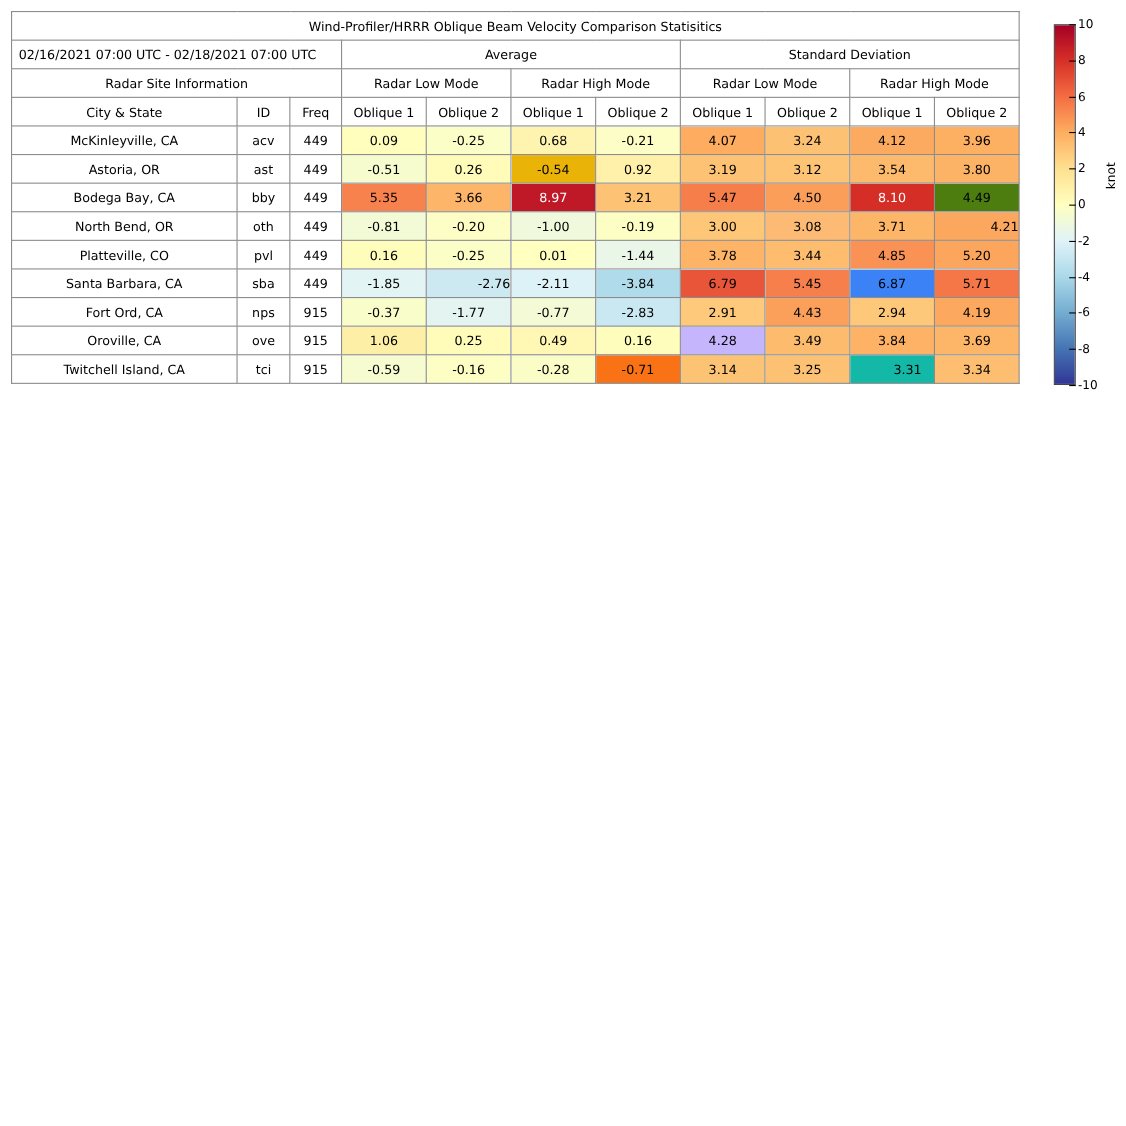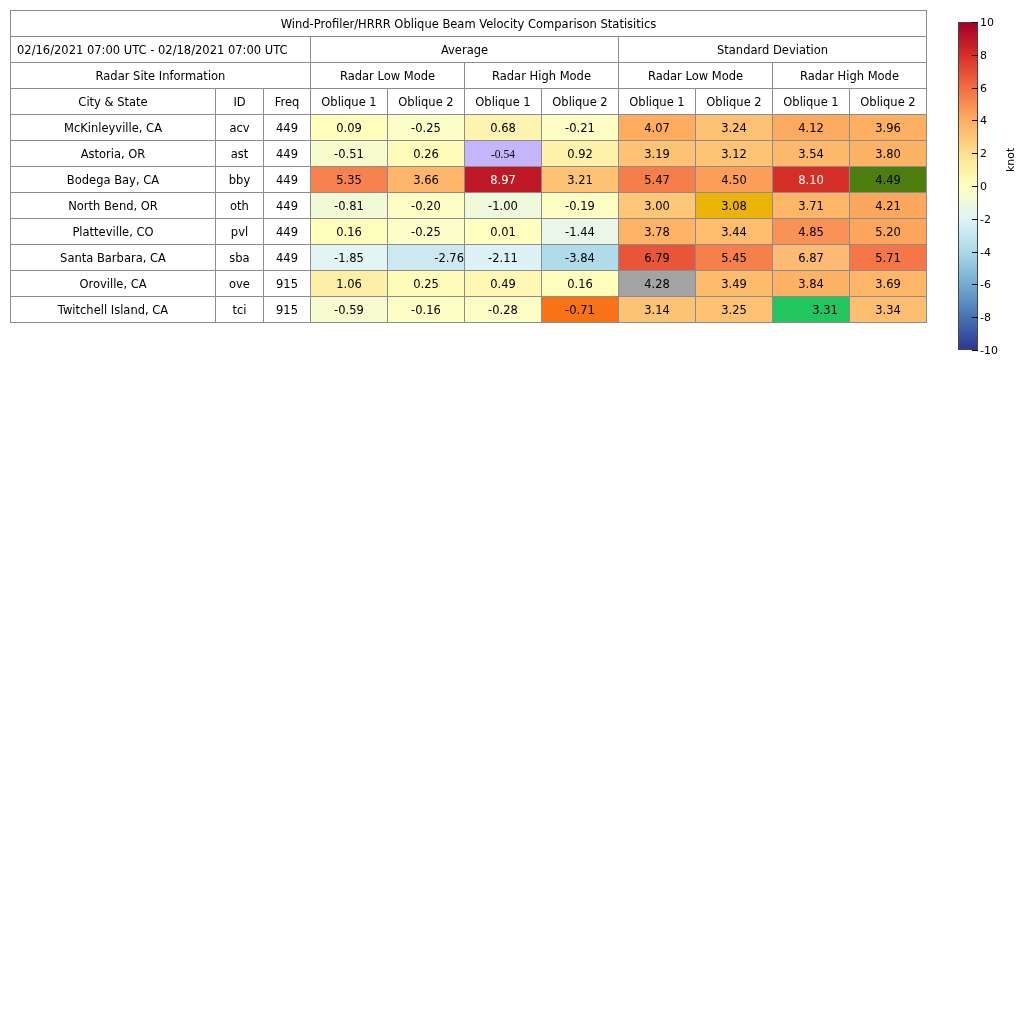--- a/index.html
+++ b/index.html
@@ -155,21 +155,21 @@
           <td style="background: rgb(253, 193, 115); color: rgb(0, 0, 0);">3.24</td>
           <td style="background: rgb(252, 170, 95); color: rgb(0, 0, 0);">4.12</td>
           <td style="background: rgb(253, 175, 98); color: rgb(0, 0, 0);">3.96</td>
         </tr>
         <tr>
           <td class="sitecell">Astoria, OR</td>
           <td class="sitecell">ast</td>
           <td class="sitecell">449</td>
           <td style="background: rgb(247, 252, 206); color: rgb(0, 0, 0);">-0.51</td>
           <td style="background: rgb(255, 251, 185); color: rgb(0, 0, 0);">0.26</td>
-          <td style="background: #c4b5fd; color: rgb(0, 0, 0); font-family: Liberation Serif, serif;">-0.54</td>
+          <td style="background: #eab308; color: rgb(0, 0, 0);">-0.54</td>
           <td style="background: rgb(255, 241, 169); color: rgb(0, 0, 0);">0.92</td>
           <td style="background: rgb(253, 194, 116); color: rgb(0, 0, 0);">3.19</td>
           <td style="background: rgb(253, 196, 118); color: rgb(0, 0, 0);">3.12</td>
           <td style="background: rgb(253, 186, 108); color: rgb(0, 0, 0);">3.54</td>
           <td style="background: rgb(253, 179, 102); color: rgb(0, 0, 0);">3.80</td>
         </tr>
         <tr>
           <td class="sitecell">Bodega Bay, CA</td>
           <td class="sitecell">bby</td>
           <td class="sitecell">449</td>
@@ -184,23 +184,23 @@
         </tr>
         <tr>
           <td class="sitecell">North Bend, OR</td>
           <td class="sitecell">oth</td>
           <td class="sitecell">449</td>
           <td style="background: rgb(242, 250, 214); color: rgb(0, 0, 0);">-0.81</td>
           <td style="background: rgb(252, 254, 197); color: rgb(0, 0, 0);">-0.20</td>
           <td style="background: rgb(240, 249, 220); color: rgb(0, 0, 0);">-1.00</td>
           <td style="background: rgb(252, 254, 196); color: rgb(0, 0, 0);">-0.19</td>
           <td style="background: rgb(254, 199, 120); color: rgb(0, 0, 0);">3.00</td>
-          <td style="background: #eab308; color: rgb(0, 0, 0);">3.08</td>
+          <td style="background: #fdba74; color: rgb(0, 0, 0);">3.08</td>
           <td style="background: rgb(253, 181, 104); color: rgb(0, 0, 0);">3.71</td>
-          <td style="background: rgb(252, 167, 94); color: rgb(0, 0, 0);">4.21</td>
+          <td style="background: rgb(252, 167, 94); color: rgb(0, 0, 0); text-align: right;">4.21</td>
         </tr>
         <tr>
           <td class="sitecell">Platteville, CO</td>
           <td class="sitecell">pvl</td>
           <td class="sitecell">449</td>
           <td style="background: rgb(255, 253, 187); color: rgb(0, 0, 0);">0.16</td>
           <td style="background: rgb(251, 254, 198); color: rgb(0, 0, 0);">-0.25</td>
           <td style="background: rgb(255, 255, 191); color: rgb(0, 0, 0);">0.01</td>
           <td style="background: rgb(233, 246, 232); color: rgb(0, 0, 0);">-1.44</td>
           <td style="background: rgb(253, 180, 102); color: rgb(0, 0, 0);">3.78</td>
@@ -211,47 +211,60 @@
         <tr>
           <td class="sitecell">Santa Barbara, CA</td>
           <td class="sitecell">sba</td>
           <td class="sitecell">449</td>
           <td style="background: rgb(226, 244, 244); color: rgb(0, 0, 0);">-1.85</td>
           <td style="background: rgb(204, 233, 242); color: rgb(0, 0, 0); text-align: right;">-2.76</td>
           <td style="background: rgb(221, 242, 247); color: rgb(0, 0, 0);">-2.11</td>
           <td style="background: rgb(175, 219, 234); color: rgb(0, 0, 0);">-3.84</td>
           <td style="background: rgb(233, 85, 56); color: rgb(0, 0, 0);">6.79</td>
           <td style="background: rgb(246, 127, 75); color: rgb(0, 0, 0);">5.45</td>
-          <td style="background: #fdba74; color: rgb(0, 0, 0);">6.87</td>
+          <td style="background: #3b82f6; color: rgb(0, 0, 0);">6.87</td>
           <td style="background: rgb(245, 118, 71); color: rgb(0, 0, 0);">5.71</td>
+        </tr>
+        <tr>
+          <td class="sitecell">Fort Ord, CA</td>
+          <td class="sitecell">nps</td>
+          <td class="sitecell">915</td>
+          <td style="background: rgb(249, 253, 202); color: rgb(0, 0, 0);">-0.37</td>
+          <td style="background: rgb(228, 244, 241); color: rgb(0, 0, 0);">-1.77</td>
+          <td style="background: rgb(243, 250, 213); color: rgb(0, 0, 0);">-0.77</td>
+          <td style="background: rgb(202, 232, 242); color: rgb(0, 0, 0);">-2.83</td>
+          <td style="background: rgb(254, 201, 123); color: rgb(0, 0, 0);">2.91</td>
+          <td style="background: rgb(251, 160, 91); color: rgb(0, 0, 0);">4.43</td>
+          <td style="background: rgb(254, 200, 122); color: rgb(0, 0, 0);">2.94</td>
+          <td style="background: rgb(252, 168, 94); color: rgb(0, 0, 0);">4.19</td>
         </tr>
         <tr>
           <td class="sitecell">Oroville, CA</td>
           <td class="sitecell">ove</td>
           <td class="sitecell">915</td>
           <td style="background: rgb(254, 239, 166); color: rgb(0, 0, 0);">1.06</td>
           <td style="background: rgb(255, 251, 185); color: rgb(0, 0, 0);">0.25</td>
           <td style="background: rgb(255, 247, 179); color: rgb(0, 0, 0);">0.49</td>
           <td style="background: rgb(255, 253, 187); color: rgb(0, 0, 0);">0.16</td>
-          <td style="background: #a3a3a3; color: rgb(0, 0, 0);">4.28</td>
+          <td style="background: #c4b5fd; color: rgb(0, 0, 0);">4.28</td>
           <td style="background: rgb(253, 187, 109); color: rgb(0, 0, 0);">3.49</td>
           <td style="background: rgb(253, 178, 101); color: rgb(0, 0, 0);">3.84</td>
           <td style="background: rgb(253, 182, 104); color: rgb(0, 0, 0);">3.69</td>
         </tr>
         <tr>
           <td class="sitecell">Twitchell Island, CA</td>
           <td class="sitecell">tci</td>
           <td class="sitecell">915</td>
           <td style="background: rgb(246, 251, 208); color: rgb(0, 0, 0);">-0.59</td>
           <td style="background: rgb(253, 254, 196); color: rgb(0, 0, 0);">-0.16</td>
           <td style="background: rgb(251, 253, 199); color: rgb(0, 0, 0);">-0.28</td>
           <td style="background: #f97316; color: rgb(0, 0, 0);">-0.71</td>
           <td style="background: rgb(253, 195, 117); color: rgb(0, 0, 0);">3.14</td>
           <td style="background: rgb(253, 193, 115); color: rgb(0, 0, 0);">3.25</td>
-          <td style="background: #22c55e; color: rgb(0, 0, 0); padding-left: 28px;">3.31</td>
+          <td style="background: #14b8a6; color: rgb(0, 0, 0); padding-left: 28px;">3.31</td>
           <td style="background: rgb(253, 190, 113); color: rgb(0, 0, 0);">3.34</td>
         </tr>
       </tbody>
   </table>
 
   <div id="colorbar-wrap">
     <div id="colorbar" style="background: linear-gradient(rgb(165, 0, 38) 0%, rgb(190, 24, 39) 5%, rgb(215, 48, 39) 10%, rgb(230, 79, 53) 15%, rgb(244, 109, 67) 20%, rgb(249, 142, 82) 25%, rgb(253, 174, 97) 30%, rgb(254, 199, 120) 35%, rgb(254, 224, 144) 40%, rgb(255, 239, 167) 45%, rgb(255, 255, 191) 50%, rgb(239, 249, 220) 55%, rgb(224, 243, 248) 60%, rgb(198, 230, 241) 65%, rgb(171, 217, 233) 70%, rgb(144, 195, 221) 75%, rgb(116, 173, 209) 80%, rgb(93, 145, 195) 85%, rgb(69, 117, 180) 90%, rgb(59, 86, 165) 95%, rgb(49, 54, 149) 100%);"></div>
     <div id="cb-ticks">
         <div class="cb-tickmark" style="top: 0px;"></div>
         <div class="cb-tick" style="top: 0px;">10</div>

